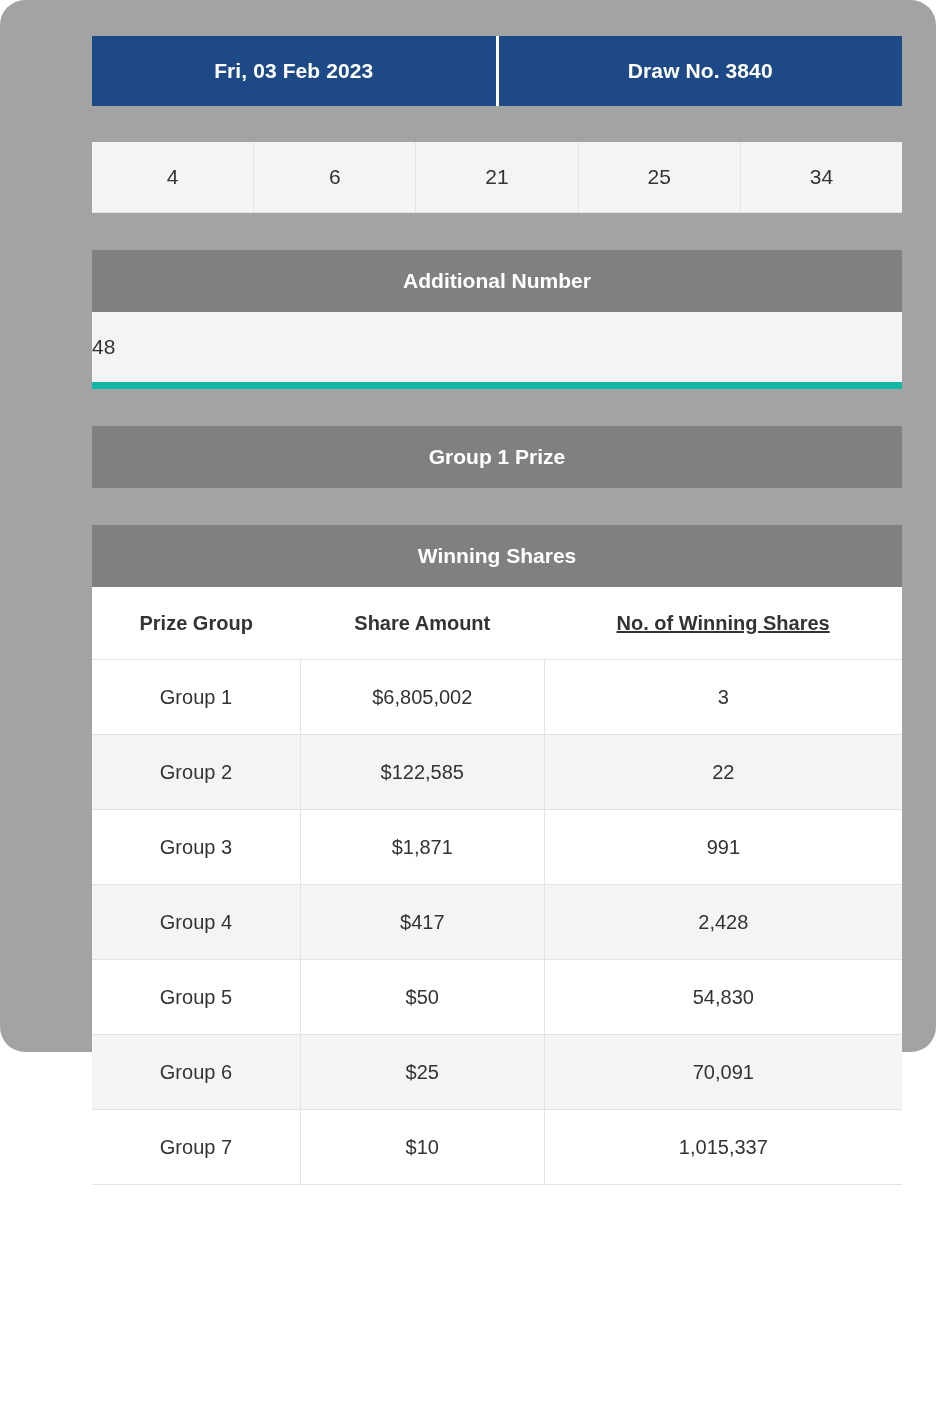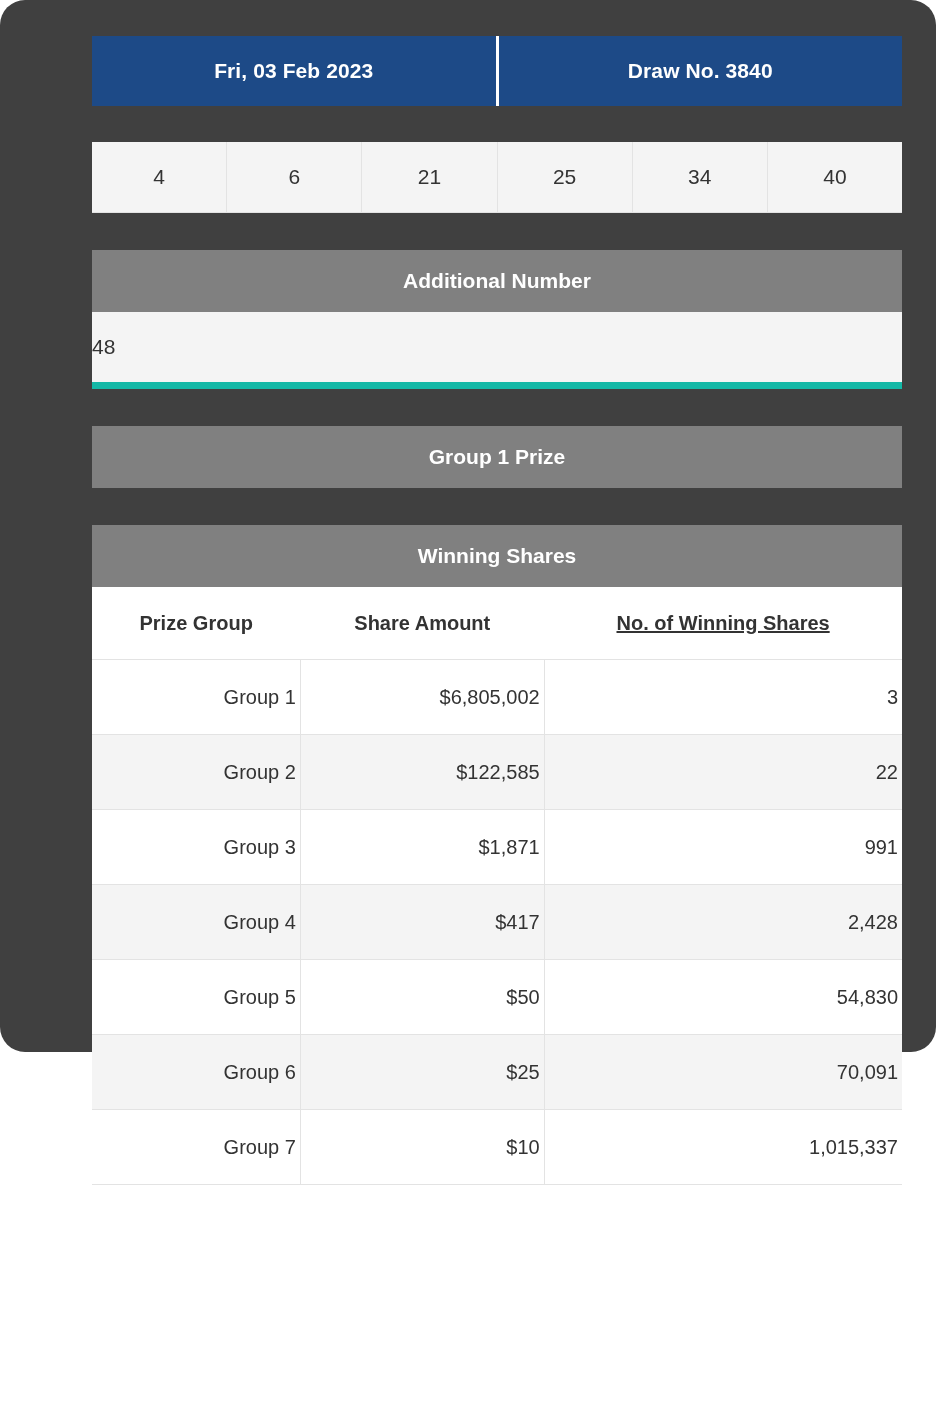--- a/index.html
+++ b/index.html
@@ -11,21 +11,21 @@
     width: 936px;
     height: 1406px;
     font-family: "Liberation Sans", sans-serif;
     color: #333333;
     overflow: hidden;
   }
   .page {
     position: relative;
     width: 936px;
     height: 1052px;
-    background: #404040;
+    background: #a3a3a3;
     border-radius: 25px;
   }
   .wrap {
     position: absolute;
     left: 92px;
     top: 36px;
     width: 810px;
   }
 
   
@@ -112,21 +112,21 @@
     color: #333333;
     text-align: center;
     height: 72px;
     background: #ffffff;
     border-bottom: 1px solid #e3e3e3;
     padding: 0 4px;
   }
   table.shares td {
     font-size: 20px;
     color: #333333;
-    text-align: right;
+    text-align: center;
     height: 74px;
     border-bottom: 1px solid #e3e3e3;
     border-right: 1px solid #e3e3e3;
     padding: 0 4px;
   }
   table.shares td:last-child {
     border-right: none;
   }
   table.shares tbody tr:nth-child(odd) td {
     background: #ffffff;
@@ -150,21 +150,20 @@
     </div>
 
     <div class="spacer"></div>
 
     <div class="numbers-row">
       <div class="number-cell">4</div>
       <div class="number-cell">6</div>
       <div class="number-cell">21</div>
       <div class="number-cell">25</div>
       <div class="number-cell">34</div>
-      <div class="number-cell">40</div>
     </div>
 
     <div class="spacer-sm"></div>
 
     <div class="section-title">Additional Number</div>
     <div class="value-row">48</div>
 
     <div class="spacer-sm"></div>
 
     <div class="section-title">Group 1 Prize</div>

